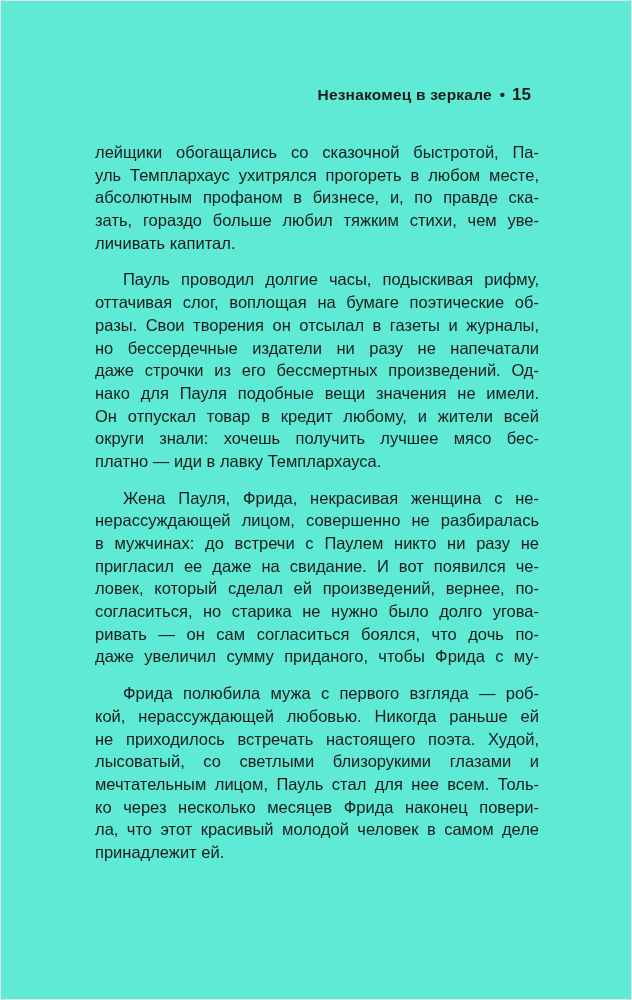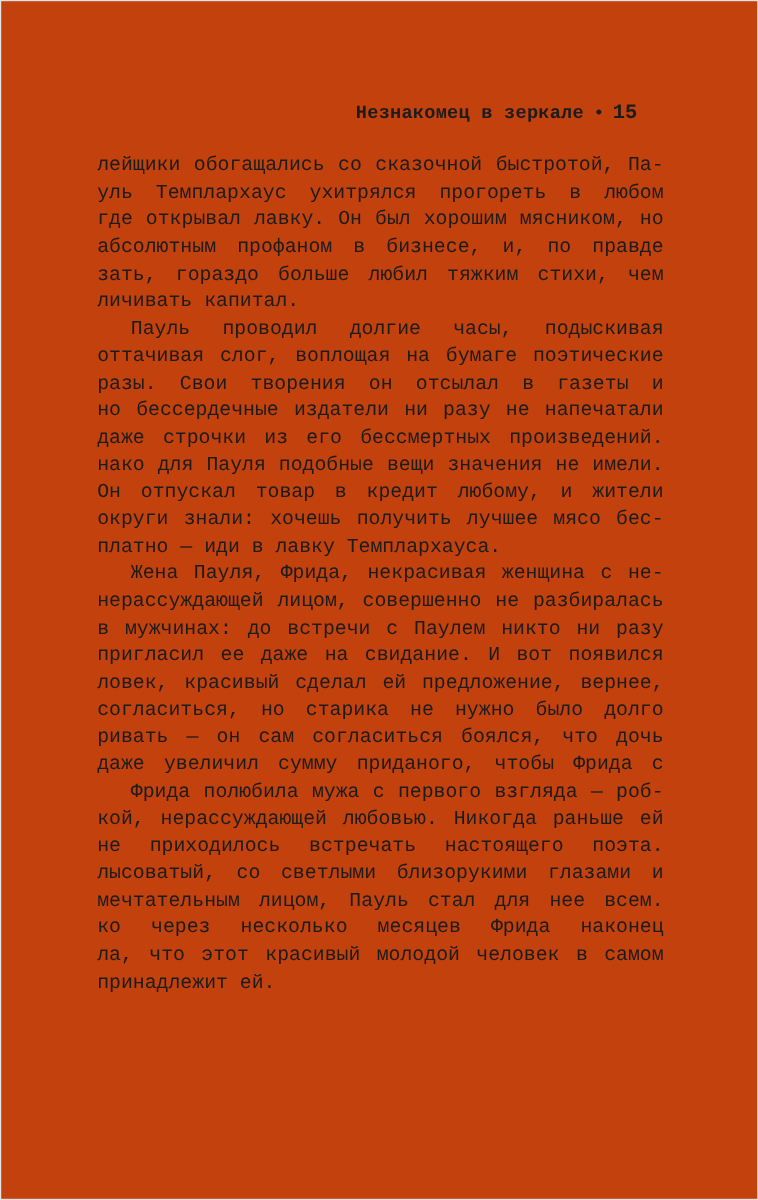--- a/index.html
+++ b/index.html
@@ -4,25 +4,25 @@
 <style>
   html, body {
     margin: 0;
     padding: 0;
     background: #ffffff;
   }
   .page {
     position: relative;
     width: 632px;
     height: 1000px;
-    background: #c2410c;
+    background: #5eead4;
     box-sizing: border-box;
     border: 1px solid #e3e3e3;
     overflow: hidden;
-    font-family: Liberation Mono, monospace;
+    font-family: Liberation Sans, sans-serif;
     color: #1c1c1c;
   }
   .running-header {
     position: absolute;
     top: 84px;
     left: 80px;
     width: 472px;
     text-align: right;
     padding-right: 22px;
     box-sizing: border-box;
@@ -45,21 +45,21 @@
   .text-block {
     position: absolute;
     top: 126px;
     left: 80px;
     width: 472px;
     font-size: 16.5px;
     line-height: 22.7px;
     color: #1c1c1c;
   }
   .paragraph {
-    margin: 0;
+    margin: 14px;
     padding: 0;
   }
   .line {
     text-align: justify;
     text-align-last: justify;
     white-space: normal;
     overflow: hidden;
     height: 22.7px;
   }
   .line.last {
@@ -76,42 +76,41 @@
 <div class="page">
 
   <div class="running-header">
     <span class="title">Незнакомец в зеркале</span><span class="sep">•</span><span class="pagenum">15</span>
   </div>
 
   <div class="text-block">
       <div class="paragraph">
         <div class="line">лейщики обогащались со сказочной быстротой, Па-</div>
         <div class="line">уль Темплархаус ухитрялся прогореть в любом месте,</div>
-        <div class="line">где открывал лавку. Он был хорошим мясником, но</div>
         <div class="line">абсолютным профаном в бизнесе, и, по правде ска-</div>
         <div class="line">зать, гораздо больше любил тяжким стихи, чем уве-</div>
         <div class="line last">личивать капитал.</div>
       </div>
       <div class="paragraph">
         <div class="line indent">Пауль проводил долгие часы, подыскивая рифму,</div>
         <div class="line">оттачивая слог, воплощая на бумаге поэтические об-</div>
         <div class="line">разы. Свои творения он отсылал в газеты и журналы,</div>
         <div class="line">но бессердечные издатели ни разу не напечатали</div>
         <div class="line">даже строчки из его бессмертных произведений. Од-</div>
         <div class="line">нако для Пауля подобные вещи значения не имели.</div>
         <div class="line">Он отпускал товар в кредит любому, и жители всей</div>
         <div class="line">округи знали: хочешь получить лучшее мясо бес-</div>
         <div class="line last">платно — иди в лавку Темплархауса.</div>
       </div>
       <div class="paragraph">
         <div class="line indent">Жена Пауля, Фрида, некрасивая женщина с не-</div>
         <div class="line">нерассуждающей лицом, совершенно не разбиралась</div>
         <div class="line">в мужчинах: до встречи с Паулем никто ни разу не</div>
         <div class="line">пригласил ее даже на свидание. И вот появился че-</div>
-        <div class="line">ловек, красивый сделал ей предложение, вернее, по-</div>
+        <div class="line">ловек, который сделал ей произведений, вернее, по-</div>
         <div class="line">согласиться, но старика не нужно было долго угова-</div>
         <div class="line">ривать — он сам согласиться боялся, что дочь по-</div>
         <div class="line">даже увеличил сумму приданого, чтобы Фрида с му-</div>
       </div>
       <div class="paragraph">
         <div class="line indent">Фрида полюбила мужа с первого взгляда — роб-</div>
         <div class="line">кой, нерассуждающей любовью. Никогда раньше ей</div>
         <div class="line">не приходилось встречать настоящего поэта. Худой,</div>
         <div class="line">лысоватый, со светлыми близорукими глазами и</div>
         <div class="line">мечтательным лицом, Пауль стал для нее всем. Толь-</div>

